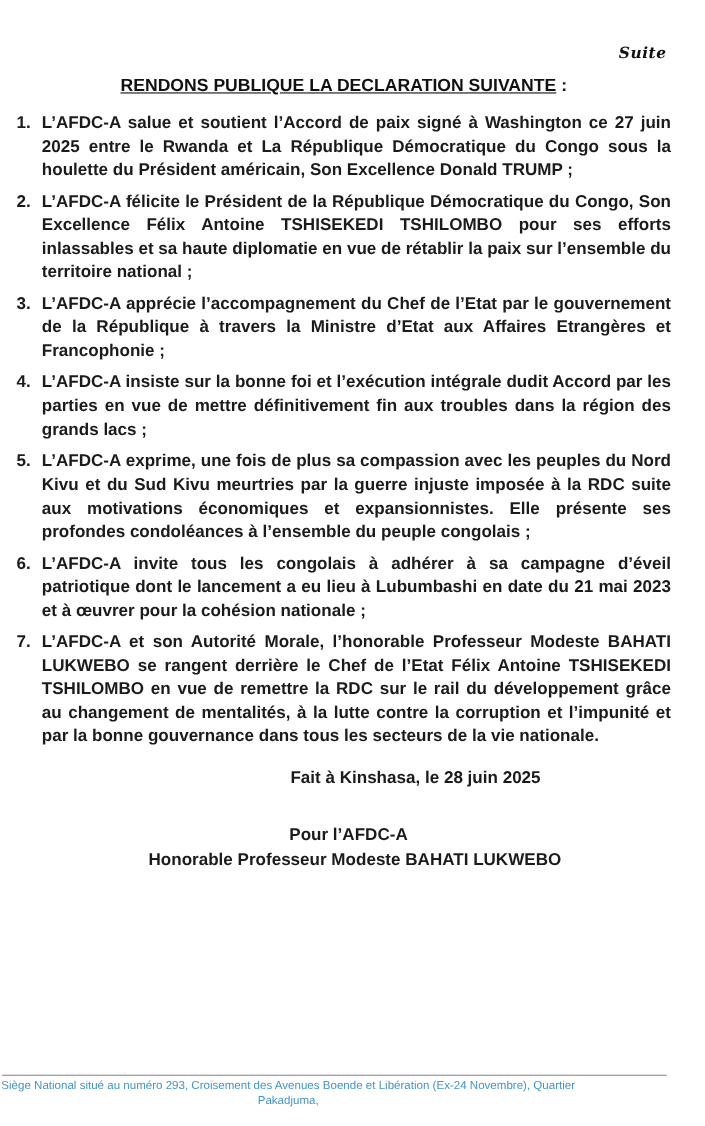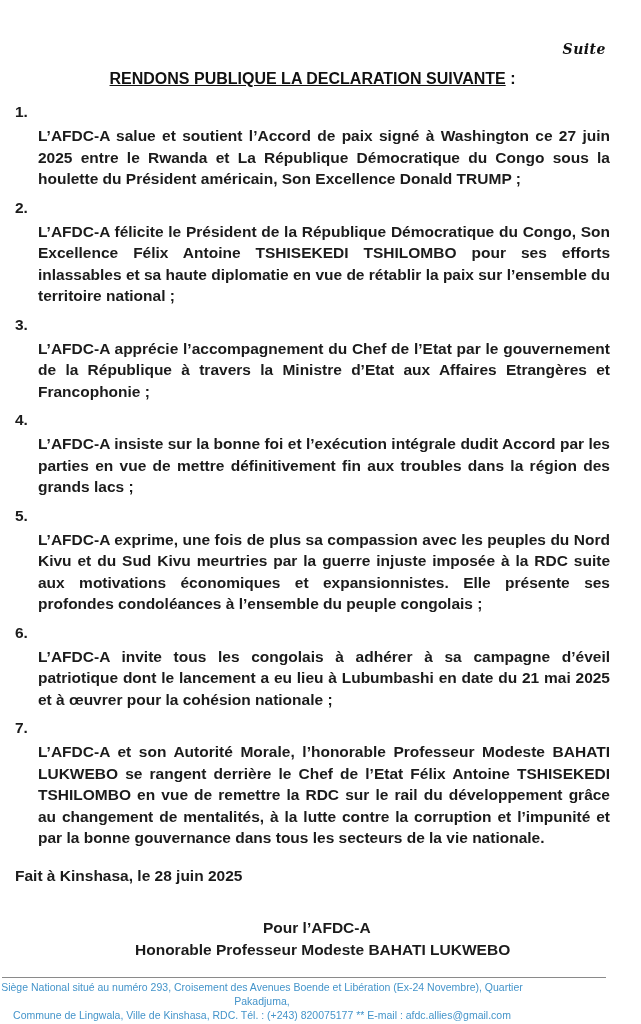--- a/index.html
+++ b/index.html
@@ -40,28 +40,28 @@
   .heading .underlined { text-decoration: underline; }
   .items { }
   .item {
     display: flex;
     margin-bottom: 7px;
     font-weight: bold;
     font-size: 15.5px;
     line-height: 21.5px;
   }
   .item-num { width: 23px; flex: 0 0 23px; }
-  .item-text { flex: 1; text-align: justify; margin-top: 24px; }
+  .item-text { flex: 1; text-align: justify; }
   .closing {
     margin-top: 16px;
     font-weight: bold;
     font-size: 15.5px;
     line-height: 21.5px;
   }
-  .dateline { }
+  .dateline { margin-left: 249px; }
   .for-line { margin-left: 248px; margin-top: 31px; }
   .signatory { margin-left: 120px; }
   .footer-rule {
     position: absolute;
     left: 2px;
     top: 977px;
     width: 604px;
     border-top: 1px solid #8a8a8a;
     height: 0;
   }
@@ -109,21 +109,21 @@
         <div class="item-text">L’AFDC-A insiste sur la bonne foi et l’exécution intégrale dudit Accord par les parties en vue de mettre définitivement fin aux troubles dans la région des grands lacs ;</div>
       </div>
 
       <div class="item">
         <span class="item-num">5.</span>
         <div class="item-text">L’AFDC-A exprime, une fois de plus sa compassion avec les peuples du Nord Kivu et du Sud Kivu meurtries par la guerre injuste imposée à la RDC suite aux motivations économiques et expansionnistes. Elle présente ses profondes condoléances à l’ensemble du peuple congolais ;</div>
       </div>
 
       <div class="item">
         <span class="item-num">6.</span>
-        <div class="item-text">L’AFDC-A invite tous les congolais à adhérer à sa campagne d’éveil patriotique dont le lancement a eu lieu à Lubumbashi en date du 21 mai 2025 et à œuvrer pour la cohésion nationale ;</div>
+        <div class="item-text">L’AFDC-A invite tous les congolais à adhérer à sa campagne d’éveil patriotique dont le lancement a eu lieu à Lubumbashi en date du 21 mai 2023 et à œuvrer pour la cohésion nationale ;</div>
       </div>
 
       <div class="item">
         <span class="item-num">7.</span>
         <div class="item-text">L’AFDC-A et son Autorité Morale, l’honorable Professeur Modeste BAHATI LUKWEBO se rangent derrière le Chef de l’Etat Félix Antoine TSHISEKEDI TSHILOMBO en vue de remettre la RDC sur le rail du développement grâce au changement de mentalités, à la lutte contre la corruption et l’impunité et par la bonne gouvernance dans tous les secteurs de la vie nationale.</div>
       </div>
 
     </div>
 
     <div class="closing">
@@ -131,16 +131,15 @@
       <div class="for-line">Pour l’AFDC-A</div>
       <div class="signatory">Honorable Professeur Modeste BAHATI LUKWEBO</div>
     </div>
 
   </div>
 
   <div class="footer-rule"></div>
 
   <div class="footer" style="color: rgb(68, 148, 202);">
     <div>Siège National situé au numéro 293, Croisement des Avenues Boende et Libération (Ex-24 Novembre), Quartier Pakadjuma,</div>
-    <div>Commune de Lingwala, Ville de Kinshasa, RDC. Tél. : (+243) 820075177 ** E-mail : afdc.allies@gmail.com</div>
   </div>
 
 </div>
 
 </body></html>

